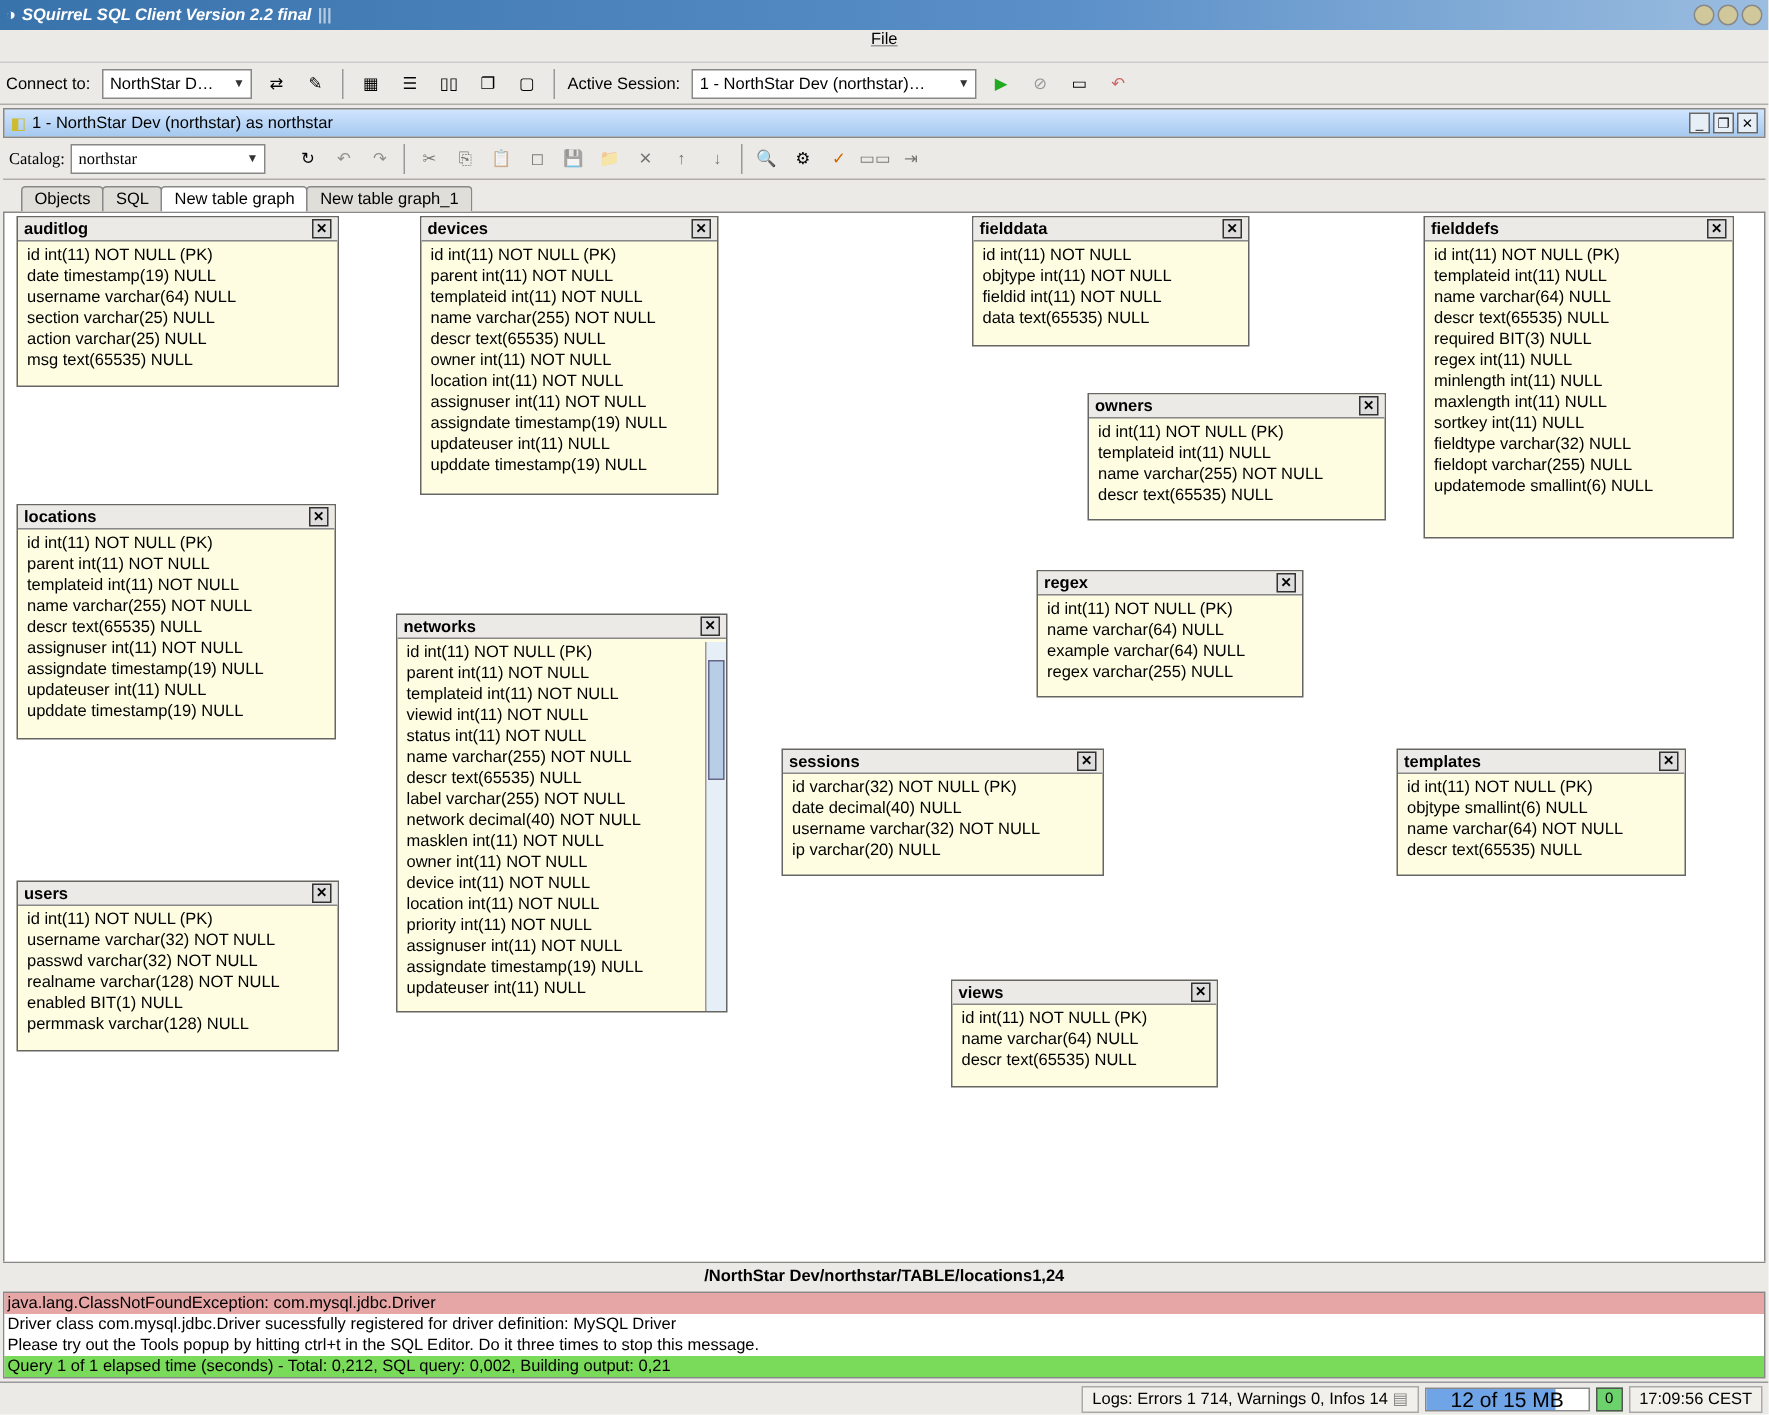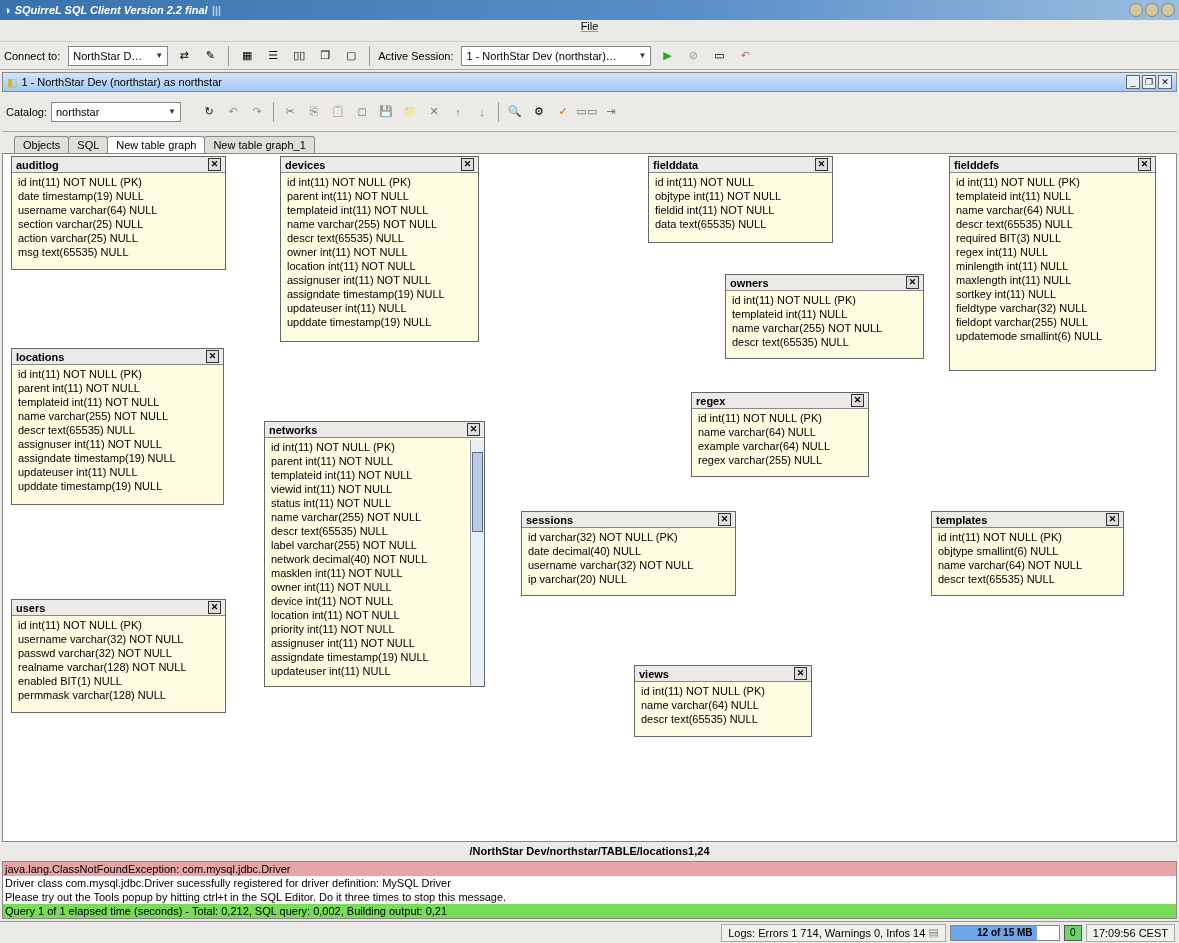--- a/index.html
+++ b/index.html
@@ -13,21 +13,21 @@
 .toolbar1 { background: #eceae6; height: 28px; display: flex; align-items: center; padding: 0 4px; gap: 6px; border-bottom: 1px solid #b0ada6; }
 .toolbar1 label { margin-right: 2px; }
 .combo { background: #fff; border: 1px solid #888; height: 20px; padding: 0 4px; display: flex; align-items: center; justify-content: space-between; min-width: 90px; }
 .combo .arrow { font-size: 8px; color: #333; }
 .icon-btn { width: 20px; height: 20px; display: flex; align-items: center; justify-content: center; border: 1px solid transparent; }
 .sep { width: 1px; height: 20px; background: #999; margin: 0 2px; }
 .subwindow-title { background: linear-gradient(to bottom, #d0e5ff, #a5c9ef); border: 1px solid #888; height: 20px; display: flex; align-items: center; padding: 0 4px; justify-content: space-between; margin: 2px 2px 0 2px; }
 .subwindow-title .left { display: flex; align-items: center; gap: 4px; }
 .subwindow-controls { display: flex; gap: 2px; }
 .subwin-btn { width: 14px; height: 14px; border: 1px solid #666; background: #e6eef6; display: flex; align-items: center; justify-content: center; font-size: 9px; }
-.toolbar2 { background: #eceae6; height: 40px; display: flex; align-items: center; padding: 0 4px; gap: 4px; border-bottom: 1px solid #b0ada6; margin: 0 2px; }
+.toolbar2 { background: #eceae6; height: 28px; display: flex; align-items: center; padding: 0 4px; gap: 4px; border-bottom: 1px solid #b0ada6; margin: 0 2px; font-family: Liberation Serif, serif; }
 .tabbar { background: #eceae6; height: 22px; display: flex; align-items: flex-end; padding: 0 12px; border-bottom: 1px solid #888; margin: 0 2px; }
 .tab { padding: 2px 8px; border: 1px solid #888; border-bottom: none; background: #e0ded8; margin-right: -1px; border-radius: 3px 3px 0 0; position: relative; }
 .tab.active { background: #fff; z-index: 1; }
 .canvas { background: #fff; flex: 1; position: relative; margin: 0 2px; overflow: hidden; border-left: 1px solid #888; border-right: 1px solid #888; }
 .table-box { position: absolute; background: #fefde1; border: 1px solid #666; font-size: 11px; }
 .table-box .thead { background: #eceae6; border-bottom: 1px solid #888; padding: 1px 4px; font-weight: bold; display: flex; justify-content: space-between; align-items: center; }
 .table-box .thead .x { width: 13px; height: 13px; border: 1px solid #333; background: #ddd; display: flex; align-items: center; justify-content: center; font-size: 9px; line-height: 1; }
 .table-box .body { padding: 2px 6px 4px 6px; line-height: 14px; overflow: hidden; }
 .table-box .row { white-space: nowrap; }
 .scroll-y { position: absolute; right: 0; top: 18px; bottom: 0; width: 14px; background: #e6eef8; border-left: 1px solid #999; }
@@ -35,21 +35,21 @@
 .pathbar { background: #eceae6; border-top: 1px solid #888; height: 18px; display: flex; justify-content: center; align-items: center; padding: 0 6px; font-weight: bold; margin: 0 2px; }
 .messages { background: #fff; border: 1px solid #888; margin: 2px; font-size: 11px; line-height: 14px; padding: 0; }
 .msg-red { background: #e7a6a6; }
 .msg-white { background: #fff; }
 .msg-green { background: #7ada5a; }
 .msg { padding: 0 2px; white-space: nowrap; overflow: hidden; }
 .statusbar { background: #eceae6; height: 22px; border-top: 1px solid #999; display: flex; align-items: center; justify-content: flex-end; padding: 0 4px; gap: 4px; font-size: 11px; }
 .status-cell { border: 1px solid #aaa; background: #f2f0ea; padding: 1px 6px; height: 18px; display: flex; align-items: center; }
 .mem-bar { width: 110px; background: #fff; border: 1px solid #888; height: 16px; position: relative; }
 .mem-fill { position: absolute; inset: 0; background: #6fa5e6; }
-.mem-text { position: absolute; inset: 0; display: flex; align-items: center; justify-content: center; font-weight: bold; font-size: 10px; }
+.mem-text { position: absolute; inset: 0; display: flex; align-items: center; justify-content: center; font-weight: normal; font-size: 14px; }
 .gc { width: 18px; height: 16px; background: #6cd36c; border: 1px solid #555; display: flex; align-items: center; justify-content: center; font-size: 10px; }
 </style>
 </head>
 <body>
 
 <div class="titlebar">
   <div class="titlebar-left">
     <span>◑</span>
     <span>SQuirreL SQL Client Version 2.2 final</span>
     <span style="opacity:.6">|||</span>

